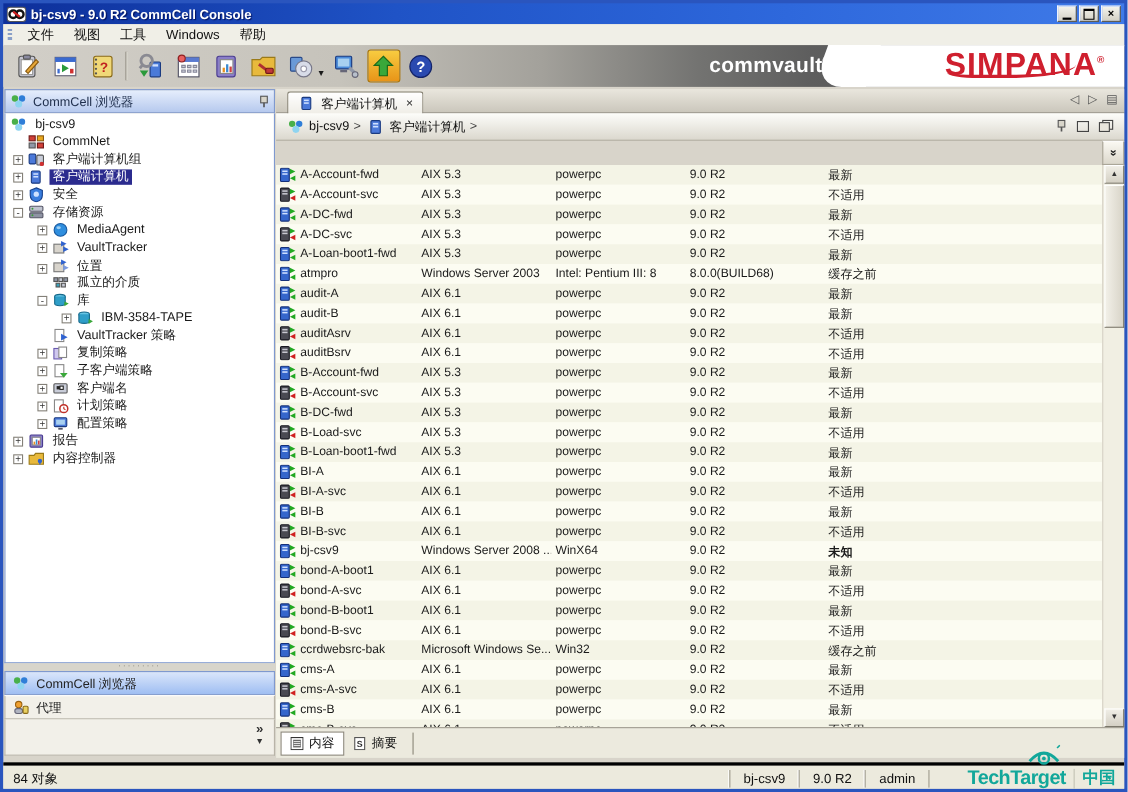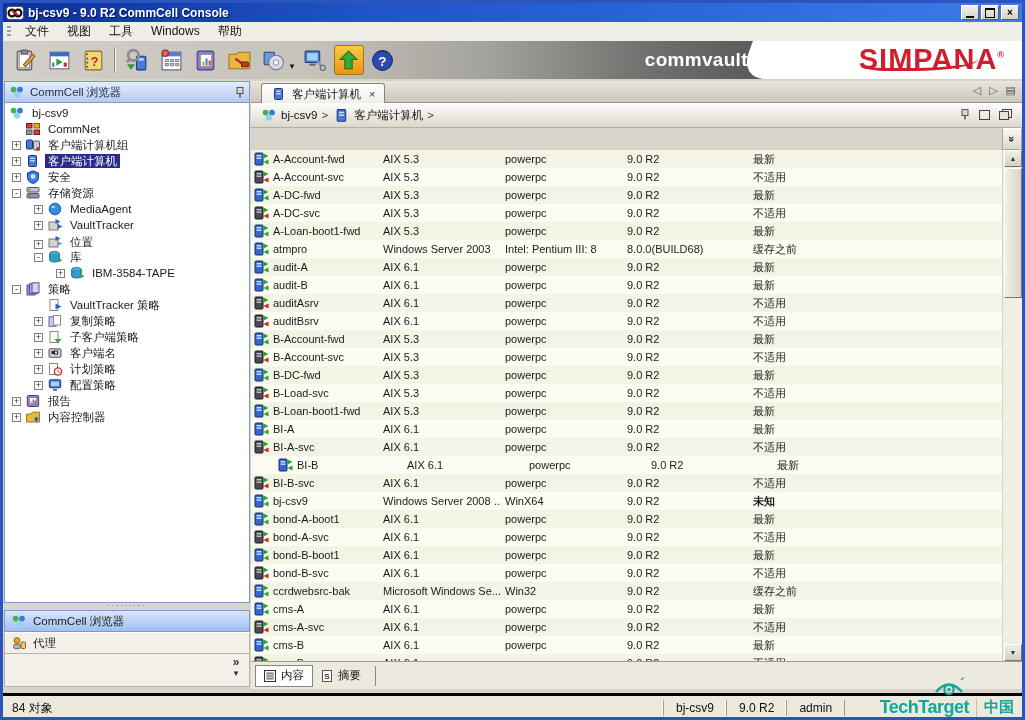--- a/index.html
+++ b/index.html
@@ -410,51 +410,53 @@
           <span class="ticon">
             <svg viewBox="0 0 15 14">
               <rect x="1.5" y="4" width="9" height="8" fill="#d8d4cc" stroke="#777"></rect>
               <polygon points="8,1 13,3.5 8,6" fill="#2f62d0"></polygon>
               <polygon points="15,8.5 10,6 10,11" fill="#7a9ae0"></polygon>
             </svg>
           </span>
           <span class="tlbl">位置</span>
         </div>
         <div class="trw" style="margin-left: 29px;">
+          <span class="exp hid"></span>
+          <span class="ticon">
+            <svg viewBox="0 0 15 14">
+              <rect x="1.5" y="2.5" width="3.4" height="3.4" fill="#9098a8" stroke="#555"></rect>
+              <rect x="6" y="2.5" width="3.4" height="3.4" fill="#c8ccd8" stroke="#555"></rect>
+              <rect x="10.5" y="2.5" width="3.4" height="3.4" fill="#9098a8" stroke="#555"></rect>
+              <rect x="3.5" y="7.5" width="3.4" height="3.4" fill="#3aa0b8" stroke="#555"></rect>
+              <rect x="8.5" y="7.5" width="3.4" height="3.4" fill="#c8ccd8" stroke="#555"></rect>
+            </svg>
+          </span>
+          <span class="tlbl">孤立的介质</span>
+        </div>
+        <div class="trw" style="margin-left: 29px;">
           <span class="exp minus"></span>
           <span class="ticon">
             <svg viewBox="0 0 15 14">
               <ellipse cx="7" cy="3.6" rx="4.8" ry="2" fill="#66c4e4" stroke="#186a8c"></ellipse>
               <path d="M2.2 3.6 V10 C2.2 11.2 4.4 12 7 12 C9.6 12 11.8 11.2 11.8 10 V3.6" fill="#2f9ec8" stroke="#186a8c"></path>
               <polygon points="11,8 15,10 11,12.5" fill="#3aa83a"></polygon>
             </svg>
           </span>
           <span class="tlbl">库</span>
         </div>
         <div class="trw" style="margin-left: 51px;">
           <span class="exp plus"></span>
           <span class="ticon">
             <svg viewBox="0 0 15 14">
               <ellipse cx="7" cy="3.6" rx="4.8" ry="2" fill="#66c4e4" stroke="#186a8c"></ellipse>
               <path d="M2.2 3.6 V10 C2.2 11.2 4.4 12 7 12 C9.6 12 11.8 11.2 11.8 10 V3.6" fill="#2f9ec8" stroke="#186a8c"></path>
               <polygon points="11,8 15,10 11,12.5" fill="#3aa83a"></polygon>
             </svg>
           </span>
           <span class="tlbl">IBM-3584-TAPE</span>
-        </div>
-        <div class="trw" style="margin-left: 7px;">
-          <span class="exp minus"></span>
-          <span class="ticon">
-            <svg viewBox="0 0 15 14">
-              <rect x="1.5" y="3" width="8" height="10" fill="#9a90cc" stroke="#5a4a9c"></rect>
-              <rect x="4" y="1.8" width="8" height="10" fill="#b4aade" stroke="#5a4a9c"></rect>
-              <rect x="6.5" y="0.8" width="7" height="10" fill="#d8d2f0" stroke="#5a4a9c"></rect>
-            </svg>
-          </span>
-          <span class="tlbl">策略</span>
         </div>
         <div class="trw" style="margin-left: 29px;">
           <span class="exp hid"></span>
           <span class="ticon">
             <svg viewBox="0 0 15 14">
               <rect x="2.5" y="1.5" width="8" height="11" fill="#fff" stroke="#888"></rect>
               <polygon points="8,5.5 14,8.5 8,11.5" fill="#2f62d0"></polygon>
             </svg>
           </span>
           <span class="tlbl">VaultTracker 策略</span>
@@ -942,21 +944,21 @@
           </span>
           <span>BI-A-svc</span>
         </div>
         <div class="tcell" style="width: 122px;">AIX 6.1</div>
         <div class="tcell" style="width: 122px;">powerpc</div>
         <div class="tcell" style="width: 126px;">9.0 R2</div>
         <div class="tcell" style="width: 125px;">不适用</div>
         <div class="tcell" style="width: 128px;"></div>
       </div>
       <div class="trow alt">
-        <div class="tcell name" style="width: 128px; margin-left: 24px;">
+        <div class="tcell name" style="width: 128px;">
           <span class="micon">
             <svg viewBox="0 0 15 14">
               <rect x="1" y="1" width="8" height="12" rx="1" fill="#3566cc" stroke="#15307a"></rect>
               <rect x="2.6" y="3" width="4.8" height="1.4" fill="#cfe0ff"></rect>
               <rect x="2.6" y="5.5" width="4.8" height="1.4" fill="#cfe0ff"></rect>
               <polygon points="9.5,1.5 14.5,4 9.5,6.5" fill="#22a822"></polygon>
               <polygon points="14.5,7.5 9.5,10 14.5,12.5" fill="#22a822"></polygon>
             </svg>
           </span>
           <span>BI-B</span>

